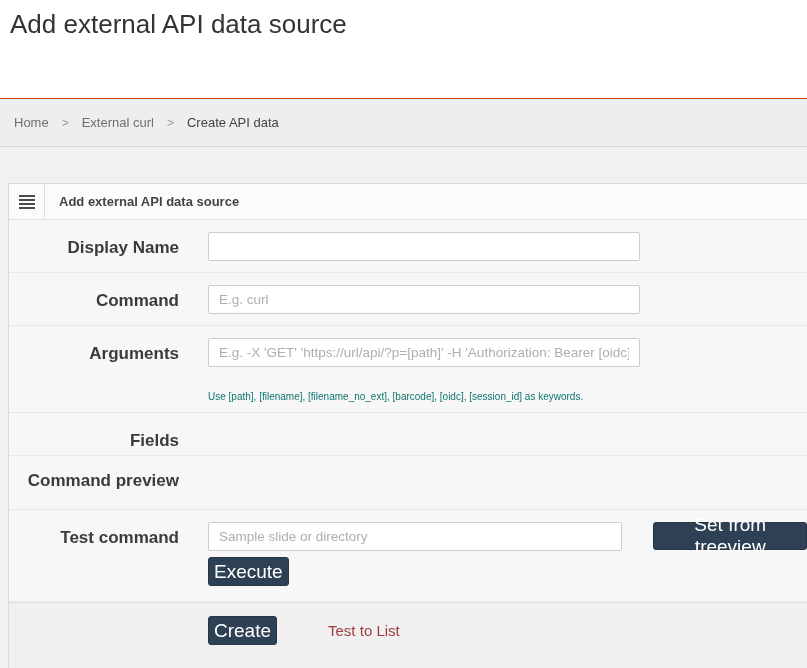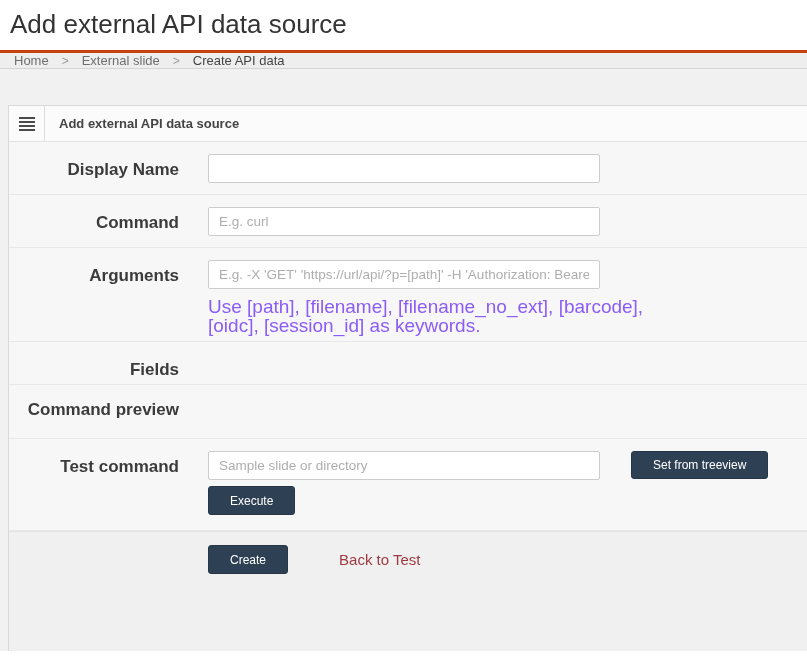--- a/index.html
+++ b/index.html
@@ -11,24 +11,24 @@
     color: #333;
     overflow: hidden;
   }
 
   
   .title-bar { height: 50px; padding: 9px 10px 0 10px; background: #fff; }
   .title-bar h1 { margin: 0; font-size: 26px; font-weight: 400; color: #333; letter-spacing: 0; }
 
   
   .breadcrumb {
-    height: 19px; background: #eeeeee;
-    border-top: 3px solid #c2410c; border-bottom: 1px solid #d4d4d4;
+    height: 49px; background: #eeeeee;
+    border-top: 1px solid #c2410c; border-bottom: 1px solid #d4d4d4;
     display: flex; align-items: center; padding: 0 14px;
-    font-size: 13px; color: #777;
+    font-size: 13px; color: #777; margin-top: 48px;
   }
   .breadcrumb .crumb { color: #6e6e6e; text-decoration: none; cursor: pointer; }
   .breadcrumb .sep { color: #9a9a9a; margin: 0 13px; font-size: 12px; }
   .breadcrumb .current { font-weight: normal; color: #444; }
 
   
   .content { background: #f1f1f1; height: 582px; padding: 36px 0 0 8px; }
 
   
   .panel {
@@ -53,48 +53,48 @@
   .control-label {
     width: 170px; flex: none; text-align: right;
     font-size: 17px; font-weight: bold; color: #3b3b3b;
     padding-top: 7px; line-height: 17px;
   }
   .row-plain { padding: 16px 0 20px 0; }
   .row-plain .control-label { padding-top: 0; }
   .controls { margin-left: 29px; }
 
   input.text-input {
-    width: 392px; height: 29px; background: #fff;
+    width: 432px; height: 29px; background: #fff;
     border: 1px solid #cccccc; border-radius: 2px;
     padding: 0 10px; font-size: 13.5px; color: #7f1d1d;
     font-family: "Liberation Sans", sans-serif; outline: none;
   }
   ::placeholder { color: #aeaeae; opacity: 1; }
 
-  .help-text { width: 440px; margin-top: 8px; font-size: 19px; color: #8b5cf6; line-height: 19px; }
+  .help-text { width: 440px; margin-top: 20px; font-size: 10px; color: #0f766e; line-height: 19px; }
 
   .ta-wrap { position: relative; width: 432px; }
   textarea.text-area {
     width: 432px; height: 70px; background: #fff;
     border: 1px solid #cccccc; border-radius: 2px;
     padding: 5px 10px; font-size: 13.5px; color: #555;
     font-family: "Liberation Sans", sans-serif; resize: both; outline: none; display: block;
   }
   .resize-grip {
     position: absolute; right: 2px; bottom: 4px; width: 11px; height: 11px;
     background: repeating-linear-gradient(135deg, rgba(0,0,0,0) 0 3px, #a9a9a9 3px 4px);
     pointer-events: none;
   }
 
   .input-row { display: flex; align-items: flex-start; }
 
   .btn {
     display: inline-flex; align-items: center; justify-content: center;
     background: #2e4154; color: #fff; border: 1px solid #263646;
-    border-radius: 3px; font-size: 12px; height: 29px; padding: 0 21px;
+    border-radius: 3px; font-size: 19px; height: 29px; padding: 0 5px;
     cursor: pointer; font-family: "Liberation Sans", sans-serif;
   }
   .btn-set { margin-left: 31px; height: 28px; }
   .btn-execute { margin-top: 6px; }
 
   .arguments-row { padding-bottom: 6px; }
   .fields-row { padding-bottom: 6px; }
   .test-row { padding-bottom: 15px; }
 
   
@@ -112,21 +112,21 @@
 </head>
 <body>
 
 <div class="title-bar">
   <h1>Add external API data source</h1>
 </div>
 
 <div class="breadcrumb">
   <a class="crumb">Home</a>
   <span class="sep">&gt;</span>
-  <a class="crumb">External slide</a>
+  <a class="crumb">External curl</a>
   <span class="sep">&gt;</span>
   <span class="current">Create API data</span>
 </div>
 
 <div class="content">
   <div class="panel">
 
     <div class="panel-header">
       <div class="icon-cell">
         <span class="bars"></span>
@@ -171,17 +171,17 @@
         <div class="input-row">
           <input class="text-input" type="text" placeholder="Sample slide or directory" style="">
           <button class="btn btn-set">Set from treeview</button>
         </div>
         <button class="btn btn-execute">Execute</button>
       </div>
     </div>
 
     <div class="panel-footer">
       <button class="btn">Create</button>
-      <a class="back-link">Back to Test</a>
+      <a class="back-link">Test to List</a>
     </div>
 
   </div>
 </div>
 
 </body></html>

